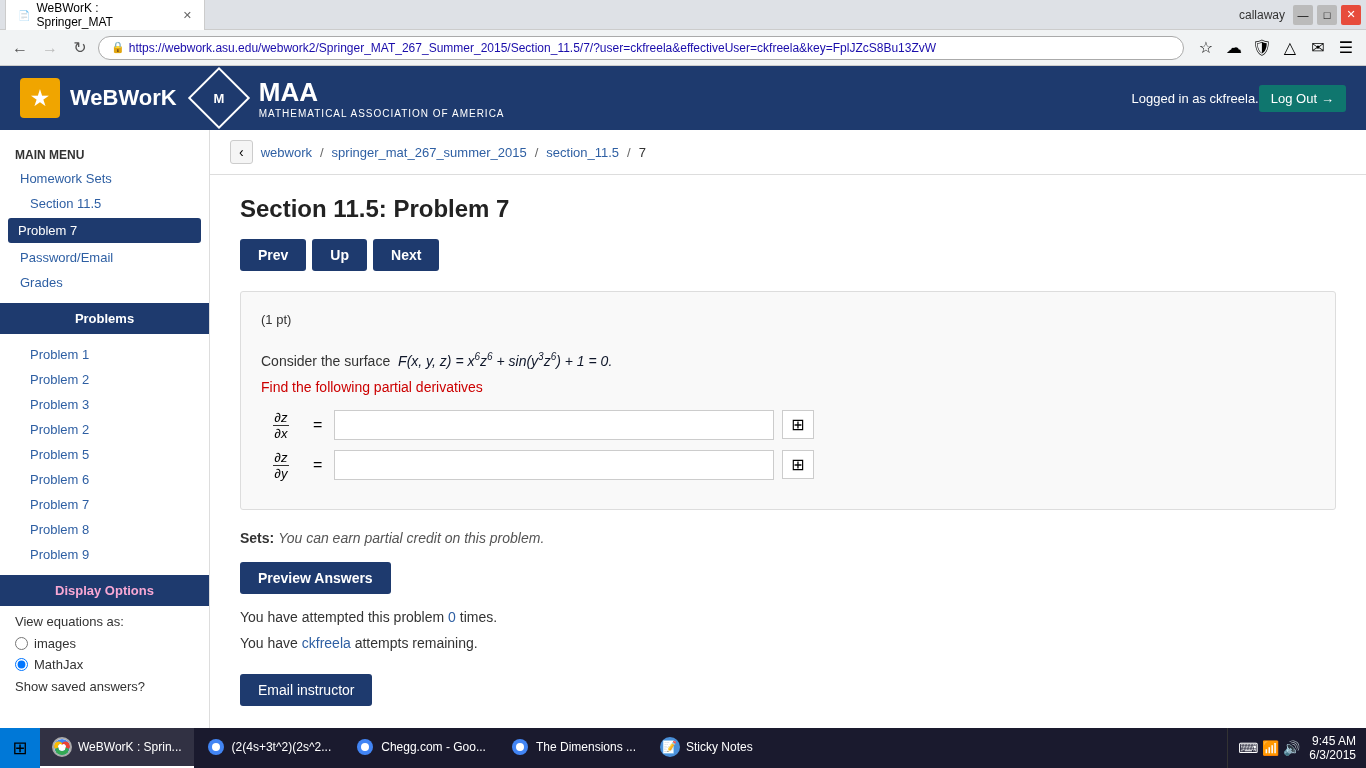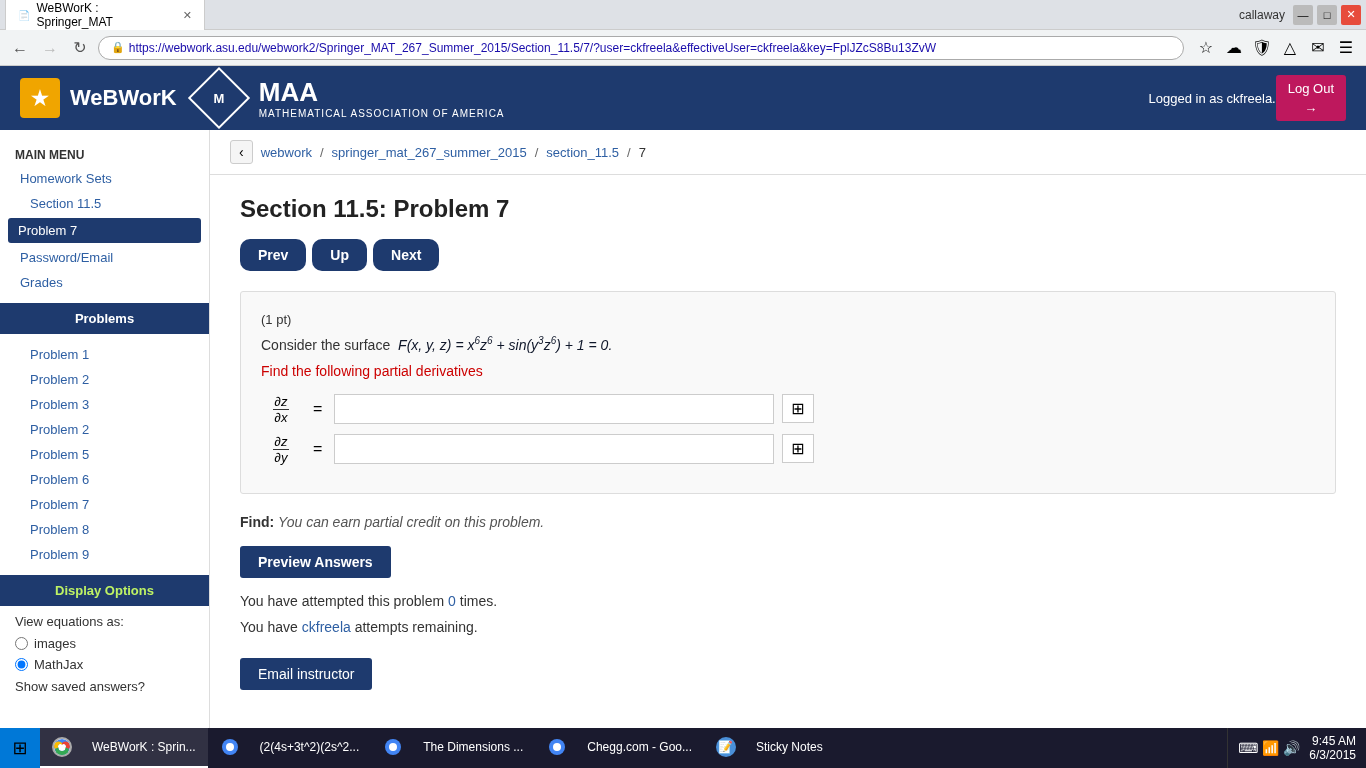--- a/index.html
+++ b/index.html
@@ -169,31 +169,30 @@
 
     .header-right {
       display: flex;
       align-items: center;
       gap: 0;
       color: #fff;
       font-size: 13px;
     }
 
     .logout-btn {
-      background: #be185d;
+      background: #0f766e;
       color: #fff;
       border: none;
       padding: 6px 12px;
       border-radius: 3px;
       cursor: pointer;
       font-size: 13px;
       display: flex;
       align-items: center;
       gap: 4px;
-      flex-direction: column;
     }
 
     
     .body-layout {
       display: flex;
       flex: 1;
       overflow: hidden;
     }
 
     
@@ -238,21 +237,21 @@
       color: #fff;
       padding: 8px 15px;
       font-weight: bold;
       font-size: 13px;
       text-align: center;
       margin: 8px 0;
     }
 
     .display-options-header {
       background: #1e3a6e;
-      color: #bef264;
+      color: #f9a8d4;
       padding: 8px 15px;
       font-weight: bold;
       font-size: 13px;
       text-align: center;
       margin: 8px 0 4px;
     }
 
     .sidebar-text {
       font-size: 13px;
       color: #333;
@@ -321,38 +320,38 @@
       display: flex;
       gap: 6px;
       margin-bottom: 20px;
     }
 
     .nav-btn-main {
       background: #1e3a6e;
       color: #fff;
       border: none;
       padding: 8px 18px;
-      border-radius: 10px;
+      border-radius: 3px;
       cursor: pointer;
       font-size: 14px;
       font-weight: bold;
     }
 
     .problem-box {
       border: 1px solid #ddd;
       background: #f9f9f9;
       padding: 20px;
       border-radius: 3px;
       margin-bottom: 20px;
     }
 
     .problem-points {
       font-size: 13px;
       color: #333;
-      margin-bottom: 8px;
+      margin-bottom: 24px;
     }
 
     .problem-description {
       font-size: 14px;
       color: #333;
       margin-bottom: 10px;
     }
 
     .find-text {
       color: #c00;
@@ -477,21 +476,21 @@
     .taskbar-items {
       display: flex;
       align-items: center;
       flex: 1;
       height: 40px;
     }
 
     .taskbar-item {
       display: flex;
       align-items: center;
-      gap: 20px;
+      gap: 6px;
       padding: 0 12px;
       height: 40px;
       cursor: pointer;
       font-size: 12px;
       color: #fff;
       border-bottom: 2px solid transparent;
       white-space: nowrap;
       overflow: hidden;
       max-width: 180px;
     }
@@ -687,21 +686,21 @@
                   <span class="partial-bot">∂<i>y</i></span>
                 </span>
               </span>
               <span class="equals">=</span>
               <input type="text" class="answer-input" placeholder="" style="">
               <button class="grid-btn">⊞</button>
             </div>
           </div>
 
           <div class="note-text">
-            <strong>Find:</strong>
+            <strong>Sets:</strong>
             <em> You can earn partial credit on this problem.</em>
           </div>
 
           <div class="action-buttons">
             <button class="action-btn">Preview Answers</button>
           </div>
 
           <div class="attempt-info">
             You have attempted this problem <span class="attempt-link">0</span> times.
           </div>
@@ -741,30 +740,30 @@
         </div>
         <span>(2(4s+3t^2)(2s^2...</span>
       </div>
       <div class="taskbar-item">
         <div class="taskbar-icon" style="width:20px;height:20px;">
           <svg width="16" height="16" viewBox="0 0 16 16">
               <circle cx="8" cy="8" r="8" fill="#4285f4"></circle>
               <circle cx="8" cy="8" r="4" fill="#fff"></circle>
             </svg>
         </div>
-        <span>The Dimensions ...</span>
+        <span>Chegg.com - Goo...</span>
       </div>
       <div class="taskbar-item">
         <div class="taskbar-icon" style="width:20px;height:20px;">
           <svg width="16" height="16" viewBox="0 0 16 16">
               <circle cx="8" cy="8" r="8" fill="#4285f4"></circle>
               <circle cx="8" cy="8" r="4" fill="#fff"></circle>
             </svg>
         </div>
-        <span>Chegg.com - Goo...</span>
+        <span>The Dimensions ...</span>
       </div>
       <div class="taskbar-item">
         <div class="taskbar-icon sticky" style="width:20px;height:20px;background:#4a90d9;display:flex;align-items:center;justify-content:center;">
           <span style="font-size:12px;">📝</span>
         </div>
         <span>Sticky Notes</span>
       </div>
     </div>
     <div class="taskbar-right">
       <div class="taskbar-sys-icons">

